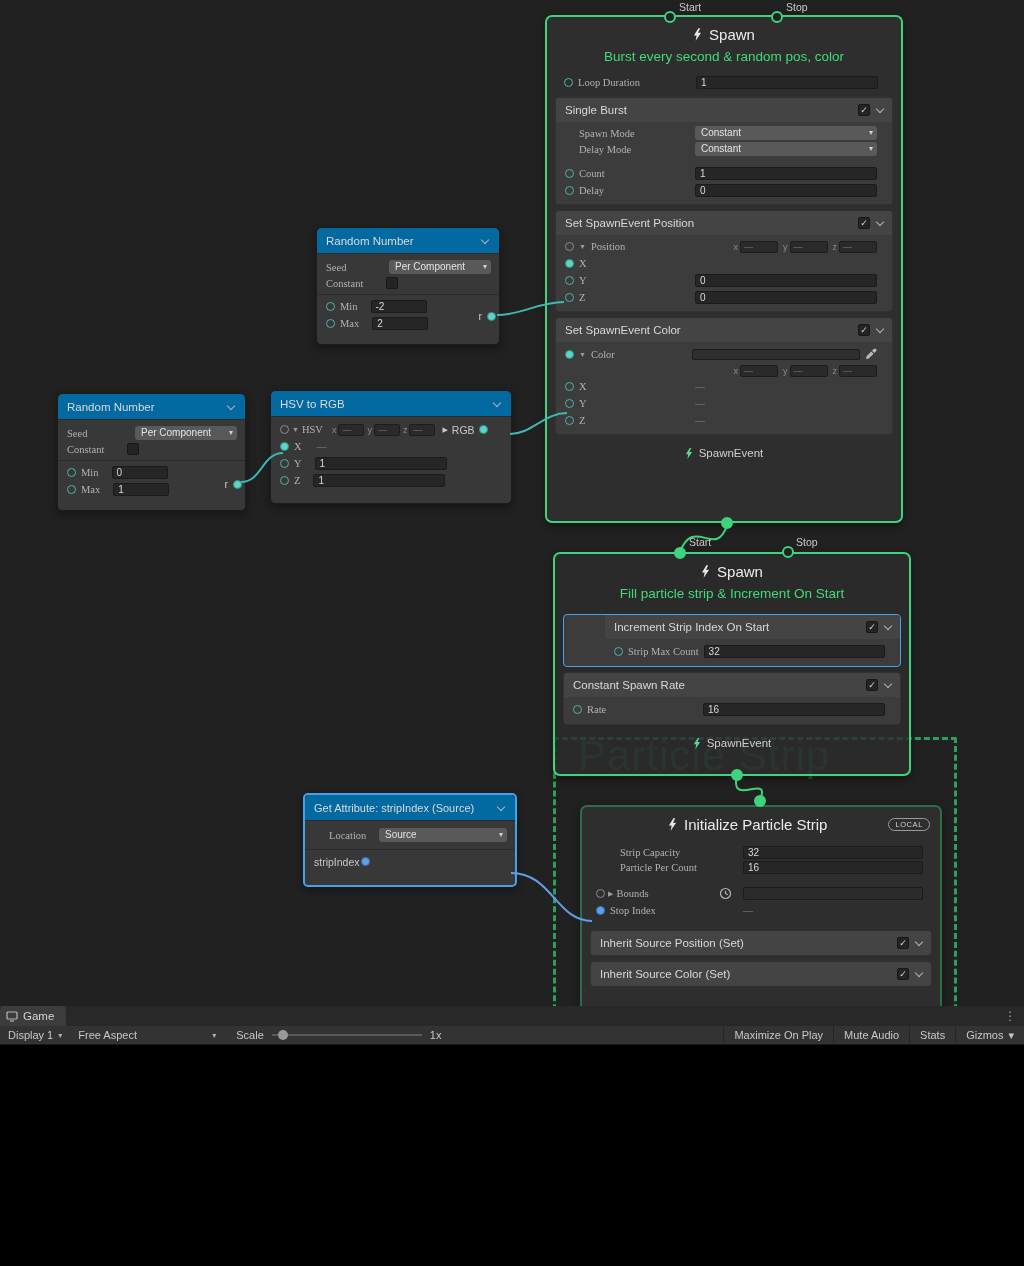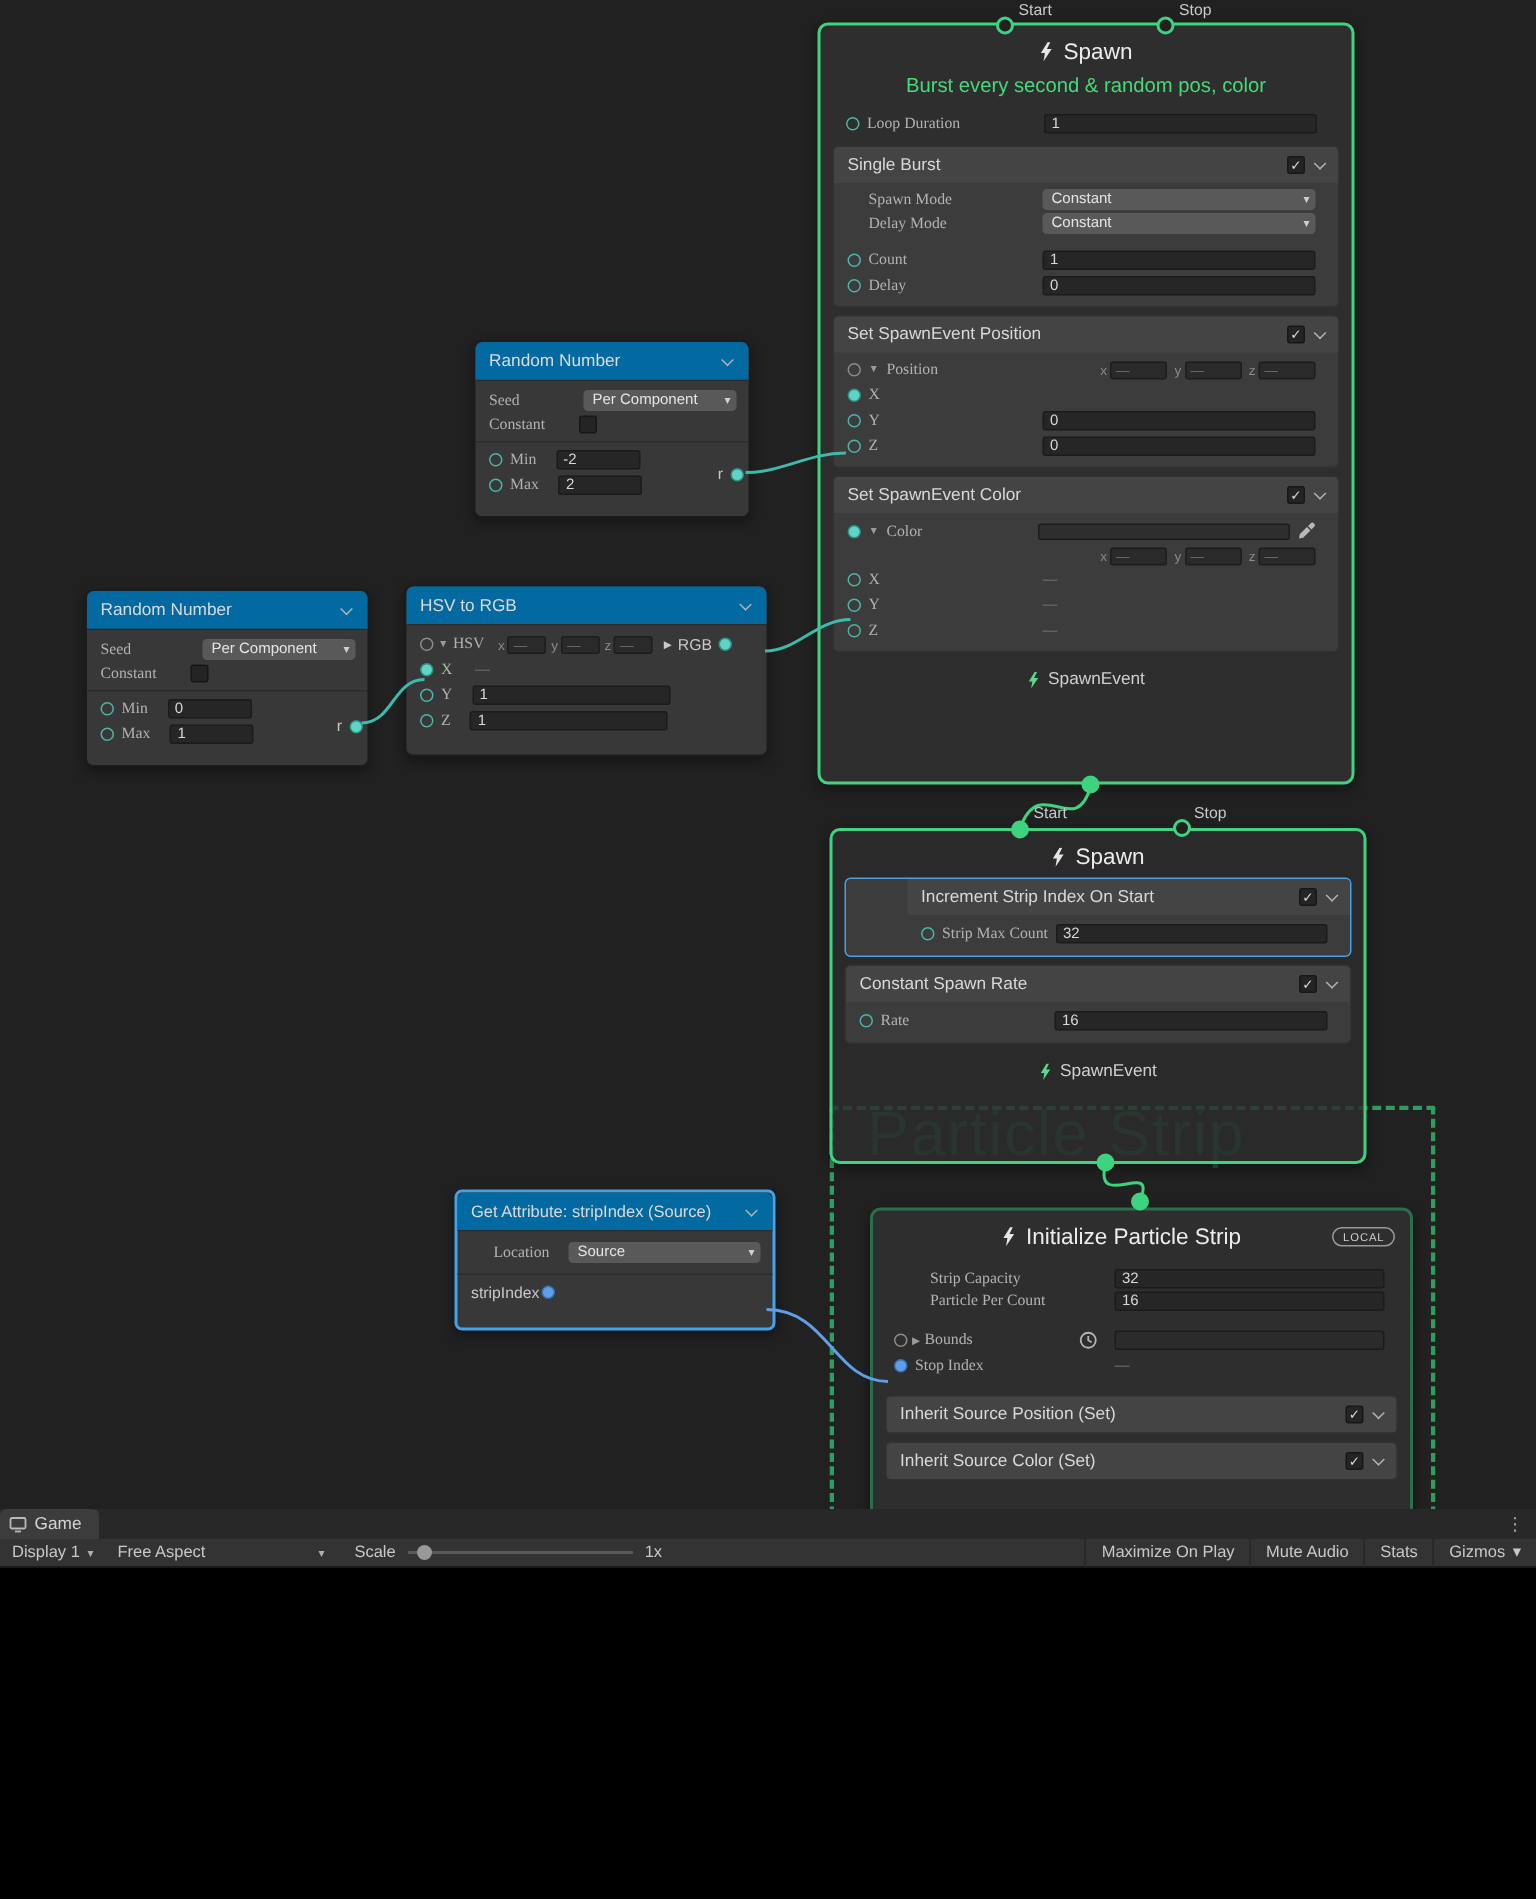--- a/index.html
+++ b/index.html
@@ -410,20 +410,21 @@
       </div>
     </div>
 
     <div class="node ctx ctx-trans" style="left:553px;top:552px;width:358px;height:224px;">
       <div class="ctx-title">
         <svg class="bolt" viewBox="0 0 10 14">
             <path d="M6 0 L1 8 H4 L3 14 L9 5 H5.5 L8 0 Z" fill="#e6e6e6"></path>
           </svg>
         <span>Spawn</span>
       </div>
+      <div class="ctx-sub">Fill particle strip &amp; Increment On Start</div>
 
       <div class="blk sel">
         <div class="blk-h">
           <span>Increment Strip Index On Start</span>
           <span class="sp"></span>
           <span class="cb">✓</span>
           <span class="chev"></span>
         </div>
         <div class="blk-b">
           <div class="row" style="height:19px;">

